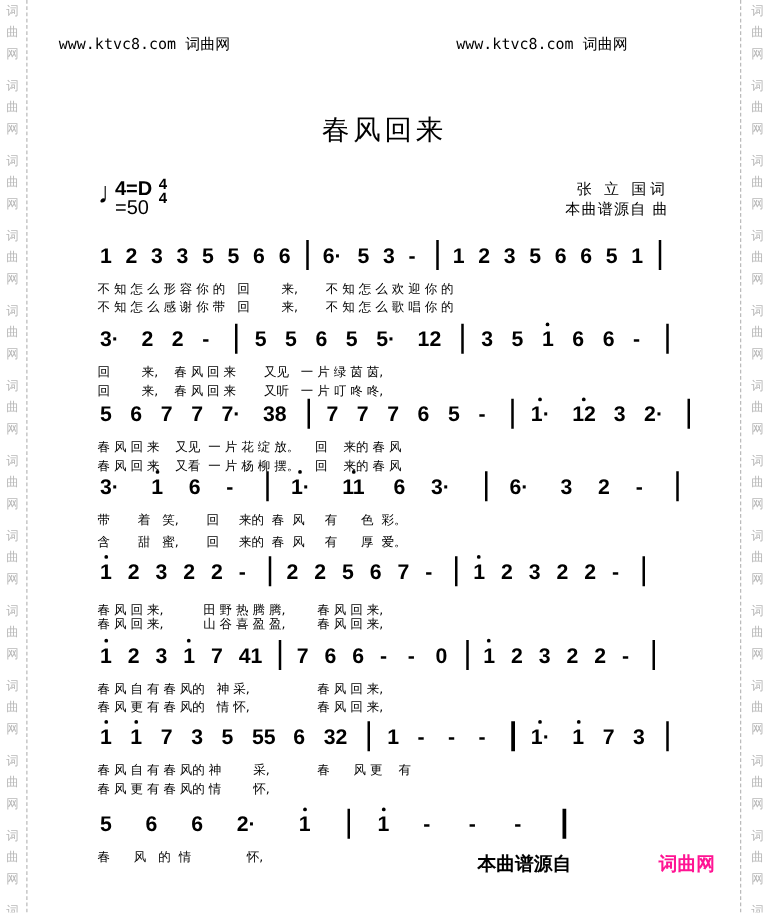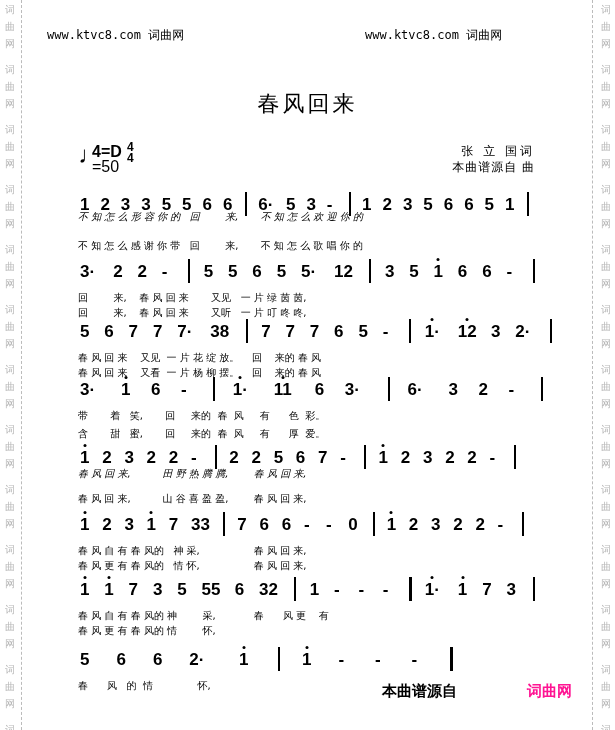--- a/index.html
+++ b/index.html
@@ -160,21 +160,21 @@
         <span class="n" style="left: 284.112px;">1</span>
         <span class="n" style="left: 304.528px;">2</span>
         <span class="n" style="left: 324.944px;">3</span>
         <span class="n" style="left: 345.36px;">5</span>
         <span class="n" style="left: 365.776px;">6</span>
         <span class="n" style="left: 386.192px;">6</span>
         <span class="n" style="left: 406.608px;">5</span>
         <span class="n" style="left: 427.024px;">1</span>
         <div class="bar" style="left: 449.44px;"></div>
       </div>
-      <div class="lyr" style="top: 20px; font-style: italic;">不 知 怎 么 形 容 你 的   回        来,       不 知 怎 么 欢 迎 你 的</div>
+      <div class="lyr" style="top: 34px;">不 知 怎 么 形 容 你 的   回        来,       不 知 怎 么 欢 迎 你 的</div>
       <div class="lyr" style="top: 49px;">不 知 怎 么 感 谢 你 带   回        来,       不 知 怎 么 歌 唱 你 的</div>
     </div>
     <div class="row" style="top: 257px;">
       <div class="notes">
         <span class="n" style="left: 2px;">3·</span>
         <span class="n" style="left: 35.1429px;">2</span>
         <span class="n" style="left: 59.4476px;">2</span>
         <span class="n" style="left: 83.7524px;">-</span>
         <div class="bar" style="left: 110.057px;"></div>
         <span class="n" style="left: 125.733px;">5</span>
@@ -258,31 +258,31 @@
         <span class="n" style="left: 262.243px;">-</span>
         <div class="bar" style="left: 286.435px;"></div>
         <span class="n" style="left: 300.574px;">1<span class="hd"></span></span>
         <span class="n" style="left: 322.765px;">2</span>
         <span class="n" style="left: 344.957px;">3</span>
         <span class="n" style="left: 367.148px;">2</span>
         <span class="n" style="left: 389.339px;">2</span>
         <span class="n" style="left: 411.53px;">-</span>
         <div class="bar" style="left: 435.722px;"></div>
       </div>
-      <div class="lyr" style="top: 24px; font-style: italic;">春 风 回 来,          田 野 热 腾 腾,        春 风 回 来,</div>
+      <div class="lyr" style="top: 38px;">春 风 回 来,          田 野 热 腾 腾,        春 风 回 来,</div>
       <div class="lyr" style="top: 49px;">春 风 回 来,          山 谷 喜 盈 盈,        春 风 回 来,</div>
     </div>
     <div class="row" style="top: 510px;">
       <div class="notes">
         <span class="n" style="left: 2px;">1<span class="hd"></span></span>
         <span class="n" style="left: 24.1913px;">2</span>
         <span class="n" style="left: 46.3826px;">3</span>
         <span class="n" style="left: 68.5739px;">1<span class="hd"></span></span>
         <span class="n" style="left: 90.7652px;">7</span>
-        <span class="n" style="left: 112.957px;">33</span>
+        <span class="n" style="left: 112.957px;">41</span>
         <div class="bar" style="left: 145.217px;"></div>
         <span class="n" style="left: 159.357px;">7</span>
         <span class="n" style="left: 181.548px;">6</span>
         <span class="n" style="left: 203.739px;">6</span>
         <span class="n" style="left: 225.93px;">-</span>
         <span class="n" style="left: 248.122px;">-</span>
         <span class="n" style="left: 270.313px;">0</span>
         <div class="bar" style="left: 294.504px;"></div>
         <span class="n" style="left: 308.643px;">1<span class="hd"></span></span>
         <span class="n" style="left: 330.835px;">2</span>

